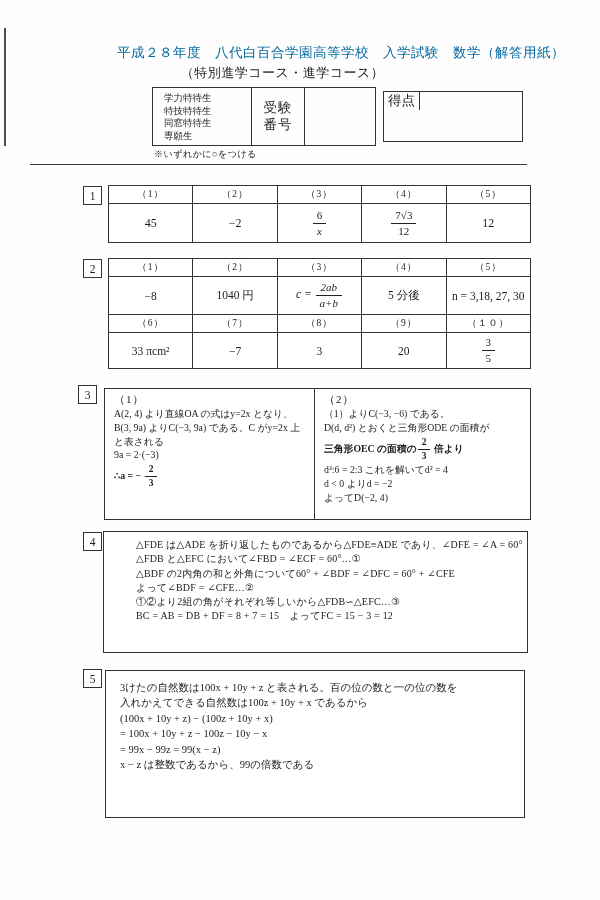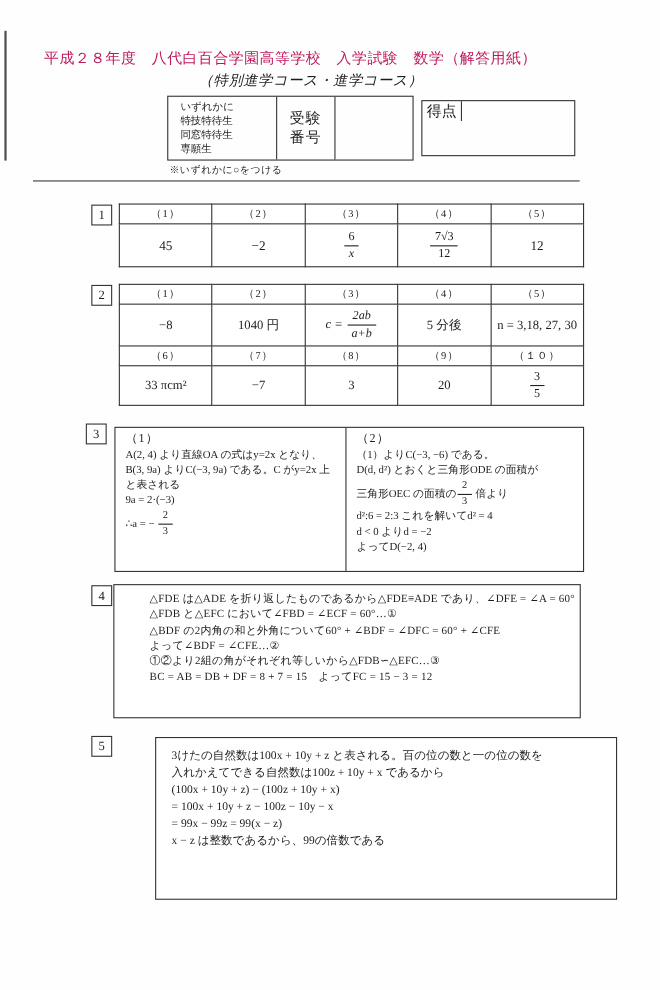--- a/index.html
+++ b/index.html
@@ -3,24 +3,24 @@
 <meta charset="utf-8">
 <style>
   * { margin:0; padding:0; box-sizing:border-box; }
   html,body { background:#ffffff; }
   body { width:600px; height:900px; position:relative;
          font-family:"Liberation Serif","DejaVu Serif",serif; color:#1c1c1c; }
   .page { position:absolute; left:0; top:0; width:600px; height:900px; background:#fefefe; overflow:hidden; }
 
   .artifact { position:absolute; left:4px; top:28px; width:2px; height:118px; background:#2e2e2e; opacity:.85; }
 
-  .title { position:absolute; top:44px; left:0; width:565px; text-align:left;
-           font-size:13.5px; letter-spacing:.5px; color:#be185d; white-space:nowrap;padding-left:40px; }
+  .title { position:absolute; top:44px; left:0; width:565px; text-align:right;
+           font-size:13.5px; letter-spacing:.5px; color:#0369a1; white-space:nowrap;padding-left:40px; }
   .subtitle { position:absolute; top:64px; left:0; width:565px; text-align:center;
-              font-size:13px; letter-spacing:.5px;font-style:italic; }
+              font-size:13px; letter-spacing:.5px; }
 
   .idbox { position:absolute; left:152px; top:87px; width:224px; height:59px;
            border:1.4px solid #333; display:flex; }
   .idbox .types { width:99px; border-right:1px solid #333; font-size:9.5px;
                   line-height:12.6px; padding:4px 0 0 11px; }
   .idbox .examno { width:53px; border-right:1px solid #333; text-align:center;
                    font-size:13.5px; line-height:17px; padding-top:11px; letter-spacing:1px; }
   .idbox .blankcell { flex:1; }
 
   .scorebox { position:absolute; left:383px; top:91px; width:140px; height:51px;
@@ -61,42 +61,42 @@
   .frac.small { font-size:9.5px; }
   .it { font-style:italic; }
 
   .qbox { position:absolute; border:1.4px solid #333; background:#fff; overflow:hidden; }
   #q3box { left:104px; top:388px; width:427px; height:132px; display:flex; }
   #q3box .pane { padding:3px 7px 0 9px; font-size:9.8px; line-height:13.8px; }
   #q3box .left { width:210px; border-right:1px solid #333; }
   #q3box .right { flex:1; }
   .phead { font-size:11px; letter-spacing:1px; line-height:15px; }
   .sline { white-space:nowrap; }
-  .fracline { margin:2px 0; }
+  .fracline { margin:2px 0;font-weight:bold; }
 
   #q4box { left:103px; top:531px; width:425px; height:122px; padding:6px 8px 0 32px;
            font-size:10px; line-height:14.3px; }
   #q4box .sline { letter-spacing:.2px; }
 
   #q5box { left:105px; top:670px; width:420px; height:148px; padding:9px 8px 0 14px;
-           font-size:10.5px; line-height:15.4px;margin-left:36px; }
+           font-size:10.5px; line-height:15.4px; }
 </style>
 </head>
 <body>
 
 <div class="page">
 
   <div class="artifact"></div>
 
   <div class="title">平成２８年度　八代白百合学園高等学校　入学試験　数学（解答用紙）</div>
   <div class="subtitle">（特別進学コース・進学コース）</div>
 
   <div class="idbox">
     <div class="types">
-      <div>いずれかに</div>
+      <div>学力特待生</div>
       <div>特技特待生</div>
       <div>同窓特待生</div>
       <div>専願生</div>
     </div>
     <div class="examno">
       <div>受験</div>
       <div>番号</div>
     </div>
     <div class="blankcell"></div>
   </div>

